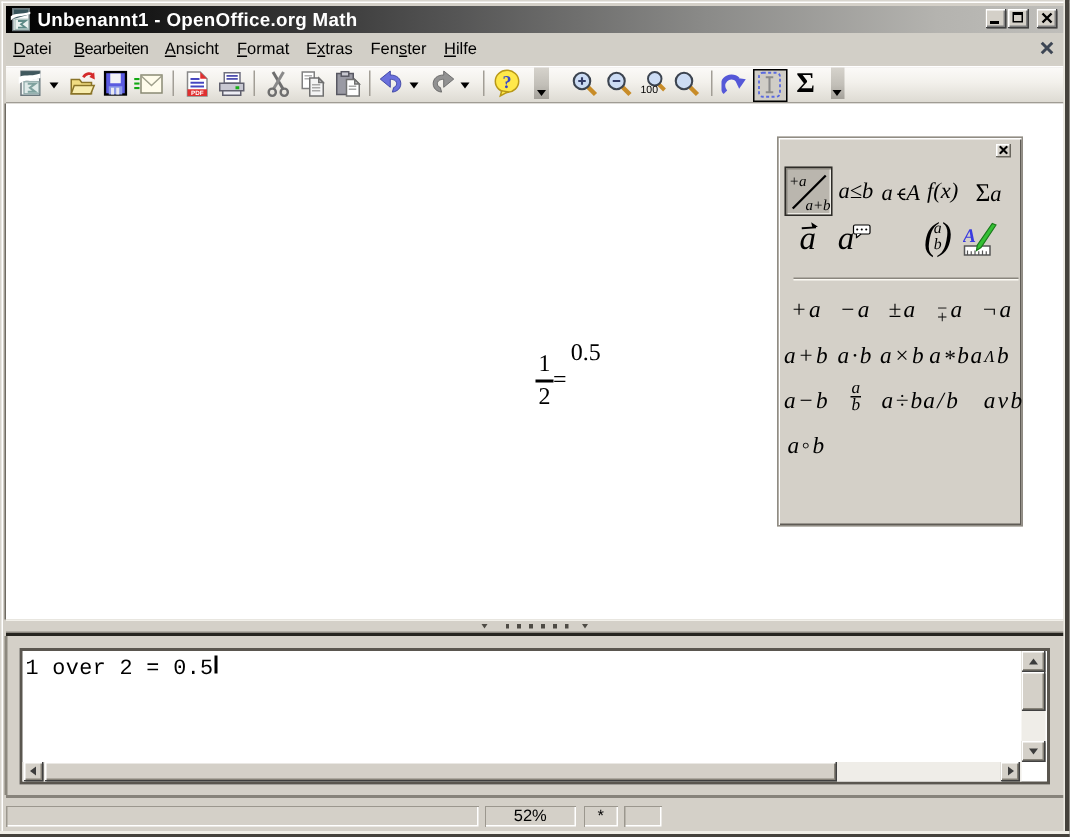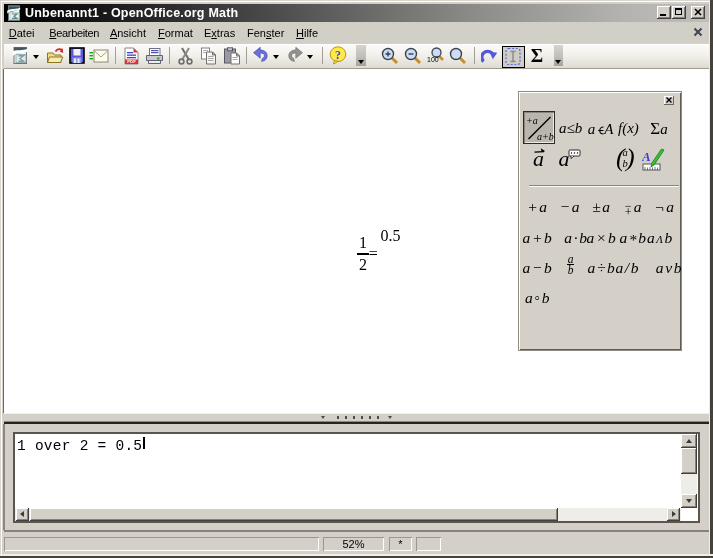--- a/index.html
+++ b/index.html
@@ -284,21 +284,21 @@
 <div class="abs" style="left:9.5px;top:92.5px;width:150px;height:1px;background:#8a867e"></div>
 <div class="abs" style="left:9.5px;top:93.5px;width:150px;height:1px;background:#fcfaf4"></div>
 
 <div class="abs" id="ops" style="font-family:'Liberation Serif',serif;font-style:italic;font-size:15.5px;letter-spacing:1.6px;color:#000">
 <div class="abs" style="left:1px;top:106px;width:36px;text-align:center">+a</div>
 <div class="abs" style="left:33.5px;top:106px;width:36px;text-align:center">−a</div>
 <div class="abs" style="left:65px;top:106px;width:36px;text-align:center">±a</div>
 <div class="abs" style="left:96.5px;top:106px;width:36px;text-align:center"><span style="display:inline-block;vertical-align:-3.5px;font-size:12px;line-height:6px;letter-spacing:0">−<br>+</span><span style="margin-left:1.5px">a</span></div>
 <div class="abs" style="left:128px;top:106px;width:36px;text-align:center">¬a</div>
 <div class="abs" style="left:1px;top:137px;width:36px;text-align:center">a+b</div>
-<div class="abs" style="left:33.5px;top:137px;width:36px;text-align:right">a·b</div>
+<div class="abs" style="left:33.5px;top:137px;width:36px;text-align:center">a·b</div>
 <div class="abs" style="left:65px;top:137px;width:36px;text-align:center">a×b</div>
 <div class="abs" style="left:96.5px;top:137px;width:36px;text-align:center">a<span style="position:relative;top:2px">*</span>b</div>
 <div class="abs" style="left:128px;top:137px;width:36px;">a<span style="font-size:11px;vertical-align:0.5px">Λ</span>b</div>
 <div class="abs" style="left:1px;top:167px;width:36px;text-align:center">a−b</div>
 <div class="abs" style="left:33.5px;top:162px;width:36px;text-align:center;line-height:10px"><span style="display:inline-block;font-size:11.5px;letter-spacing:0"><span style="display:block;border-bottom:1px solid #000;padding:0 1px">a</span><span style="display:block">b</span></span></div>
 <div class="abs" style="left:65px;top:167px;width:36px;text-align:center">a÷b</div>
 <div class="abs" style="left:96.5px;top:167px;width:36px;">a/b</div>
 <div class="abs" style="left:128px;top:167px;width:36px;text-align:right">avb</div>
 <div class="abs" style="left:1px;top:197px;width:36px;text-align:center">a<span style="font-size:16px">◦</span>b</div>
 </div>

